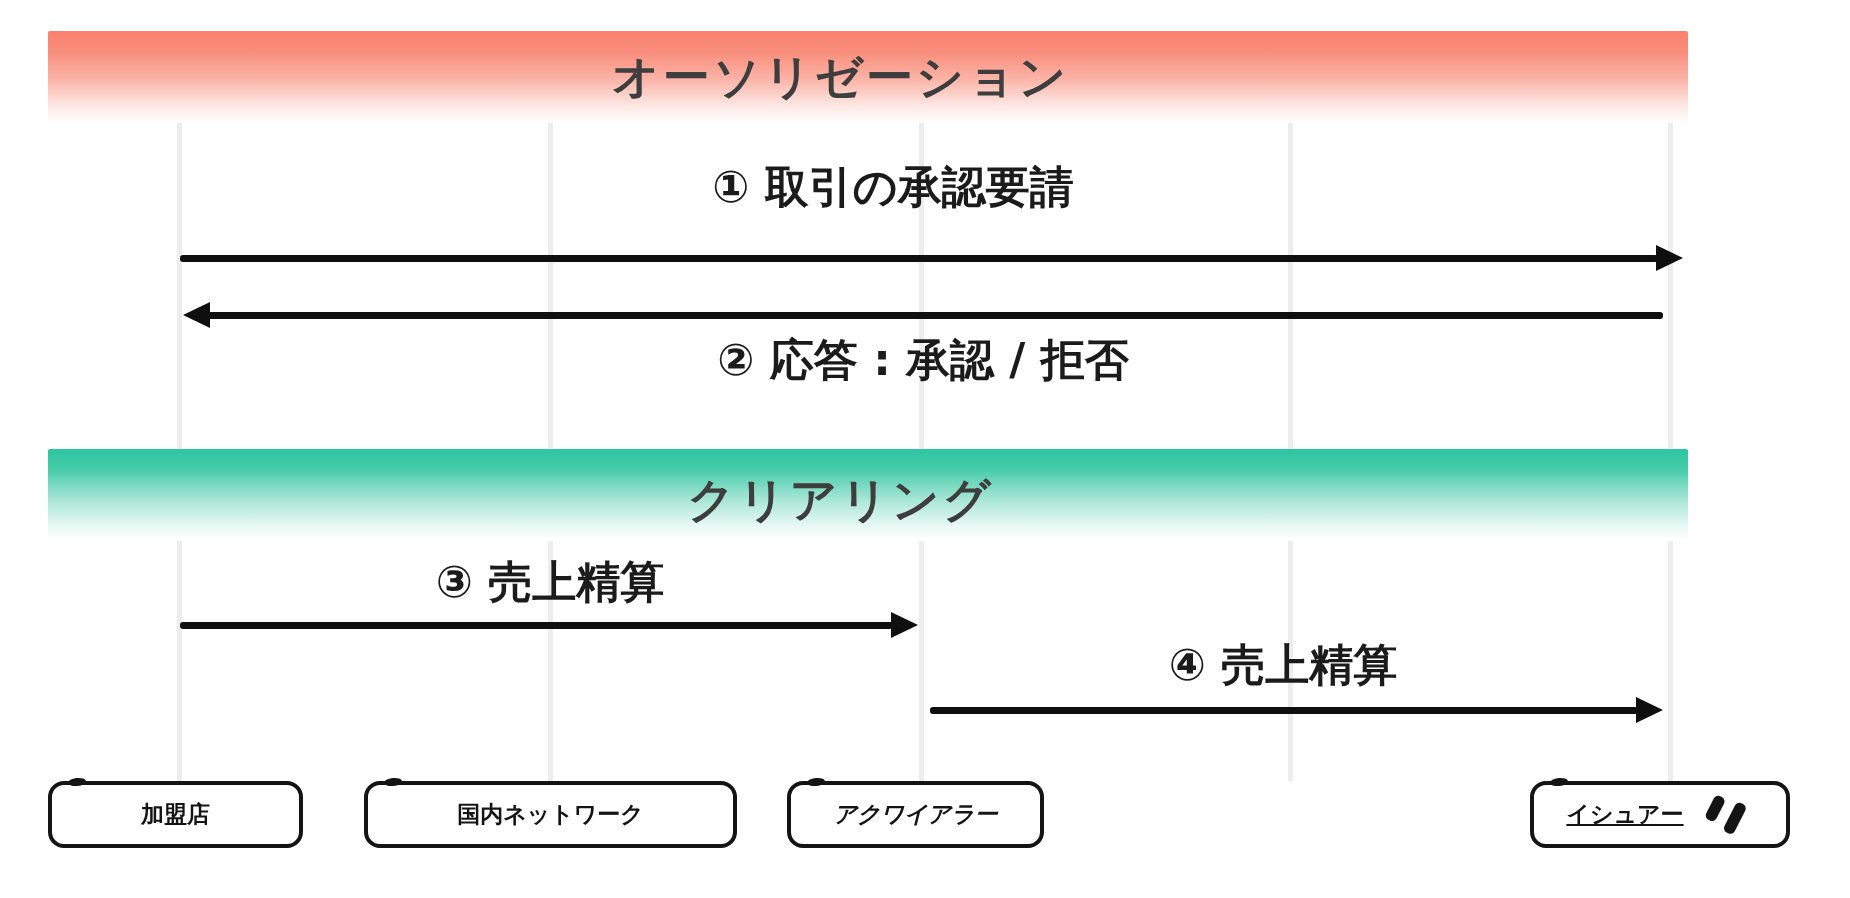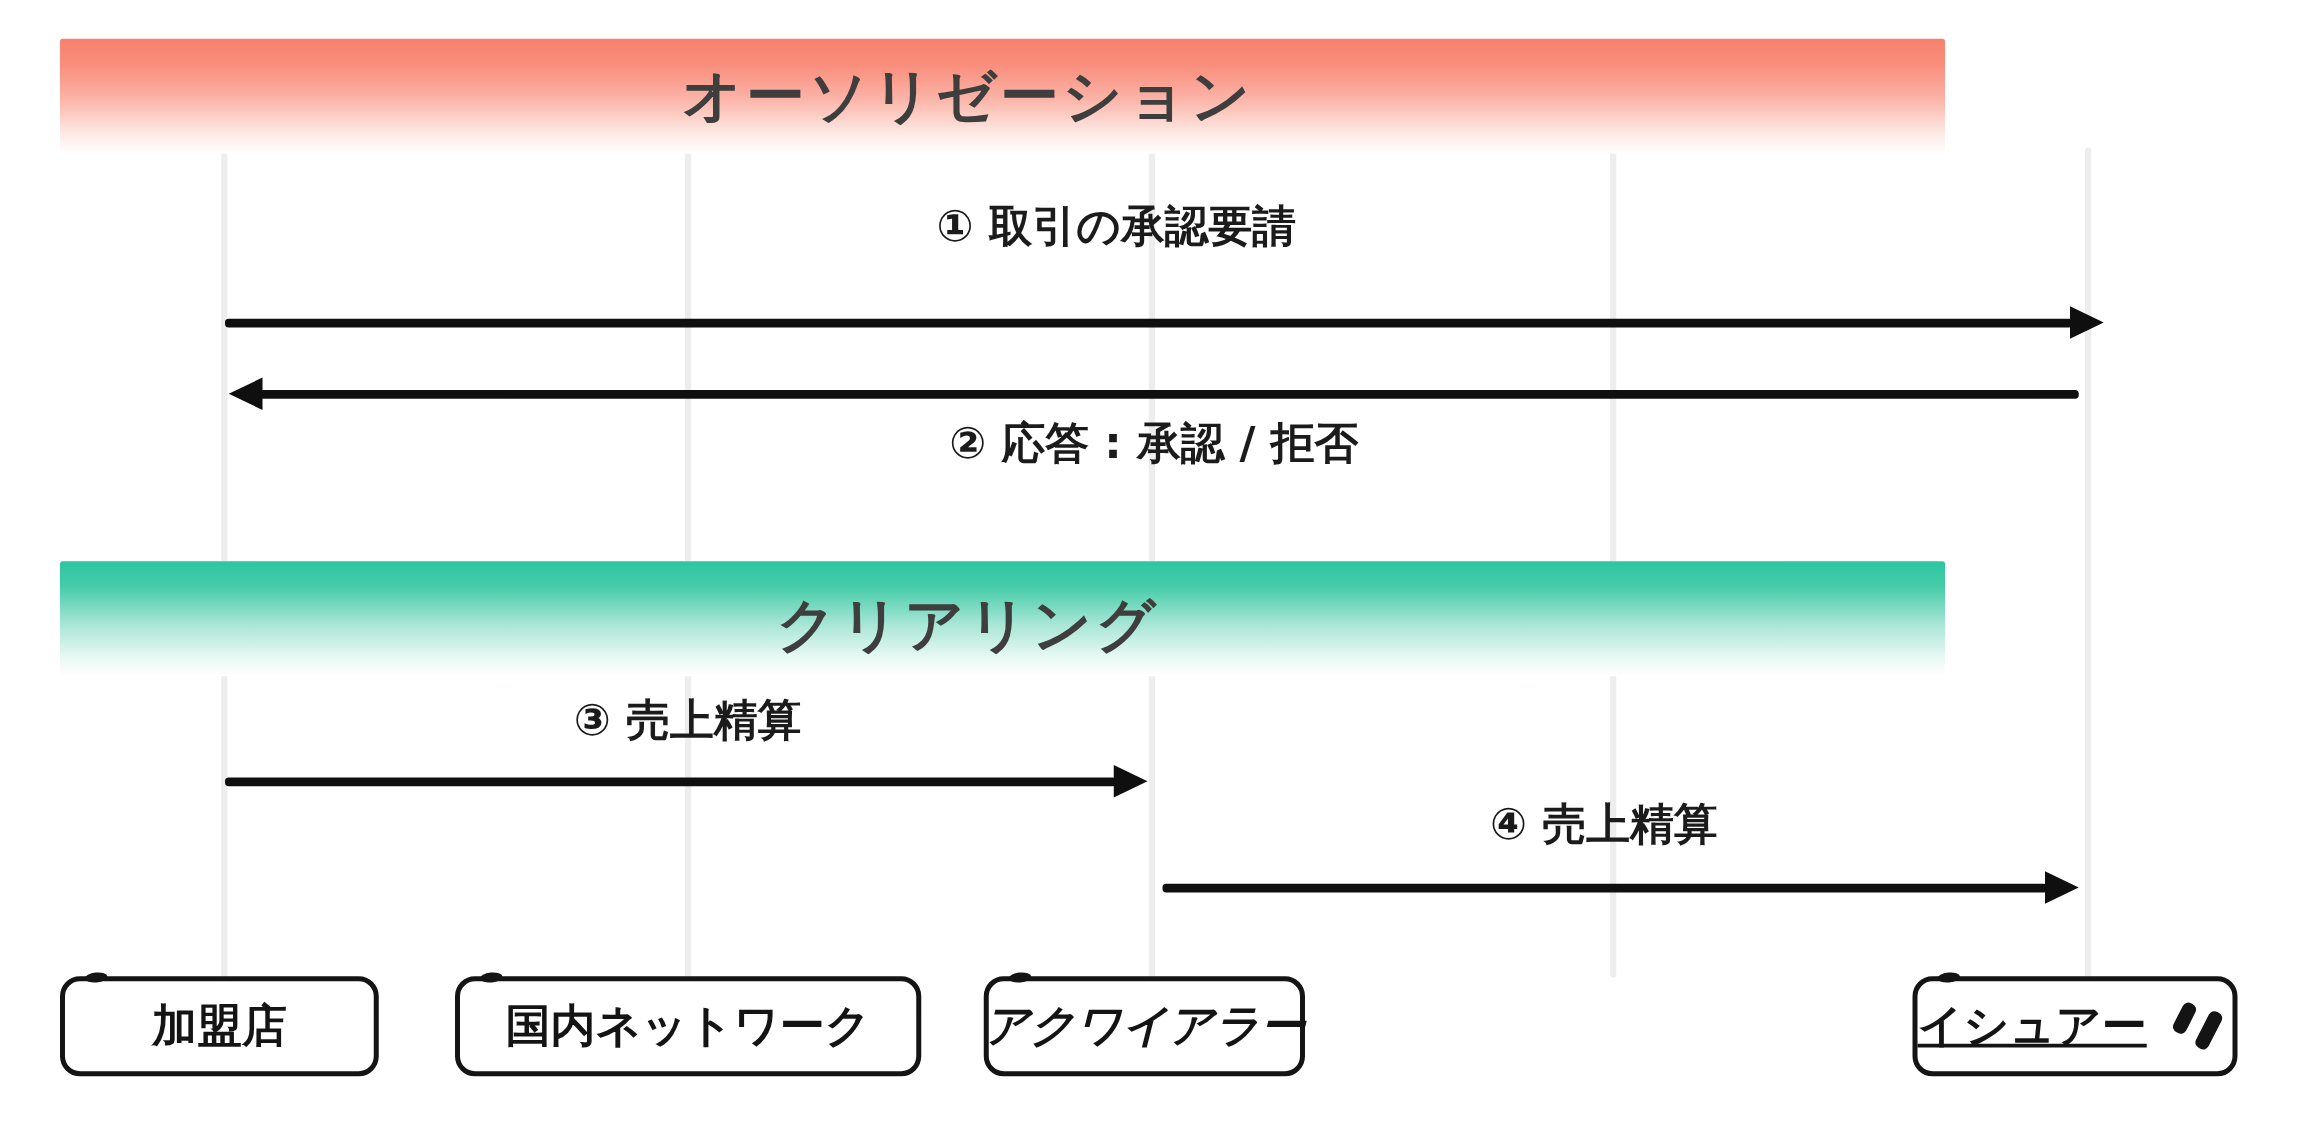--- a/index.html
+++ b/index.html
@@ -25,21 +25,21 @@
   .ll-1 { left: 177px; }
   .ll-2 { left: 548px; }
   .ll-3 { left: 919px; }
   .ll-4 { left: 1288px; }
   .ll-5 { left: 1668px; }
 
   
   .banner {
     position: absolute;
     left: 48px;
-    width: 1508px;
+    width: 1640px;
     height: 92px;
     z-index: 2;
     display: flex;
     align-items: center;
     justify-content: center;
     border-radius: 2px;
   }
   .banner-auth {
     top: 31px;
     background: linear-gradient(180deg, #f8816e 0%, #f98d7b 22%, #fbb3a7 52%, #fde9e4 82%, #ffffff 100%);
@@ -86,44 +86,44 @@
   .arrow-3 .arrow-shaft { left: 0; width: 713px; }
   .arrow-4 { left: 930px;  top: 697px; width: 733px; }
   .arrow-4 .arrow-shaft { left: 0; width: 708px; }
 
   
   .step-label {
     position: absolute;
     z-index: 4;
     transform: translateX(-50%);
     white-space: nowrap;
-    font-size: 35px;
+    font-size: 44px;
     font-weight: 700;
     color: #1b1b1b;
   }
   .label-1 { left: 893px;  top: 158px; }
   .label-2 { left: 923px;  top: 331px; }
   .label-3 { left: 550px;  top: 553px; }
   .label-4 { left: 1283px; top: 636px; }
 
   
   .entity-box {
     position: absolute;
     top: 781px;
-    height: 80px;
+    height: 67px;
     box-sizing: border-box;
     background: #ffffff;
     border: 4px solid #141414;
     border-radius: 16px;
     display: flex;
     align-items: center;
     justify-content: center;
     gap: 12px;
     z-index: 4;
-    font-size: 36px;
+    font-size: 23px;
     font-weight: 700;
     color: #141414;
     white-space: nowrap;
   }
   
   .entity-box::before {
     content: '';
     position: absolute;
     top: -7px;
     left: 16px;

